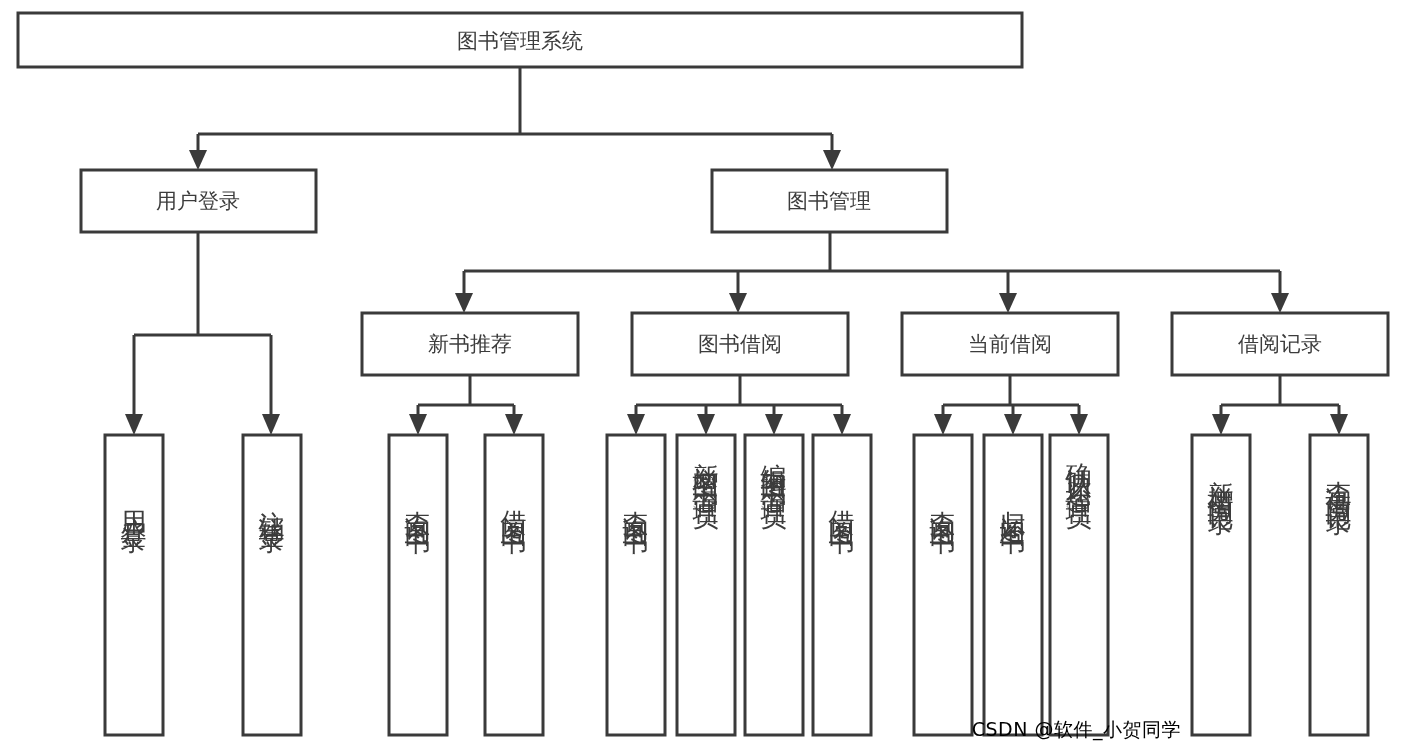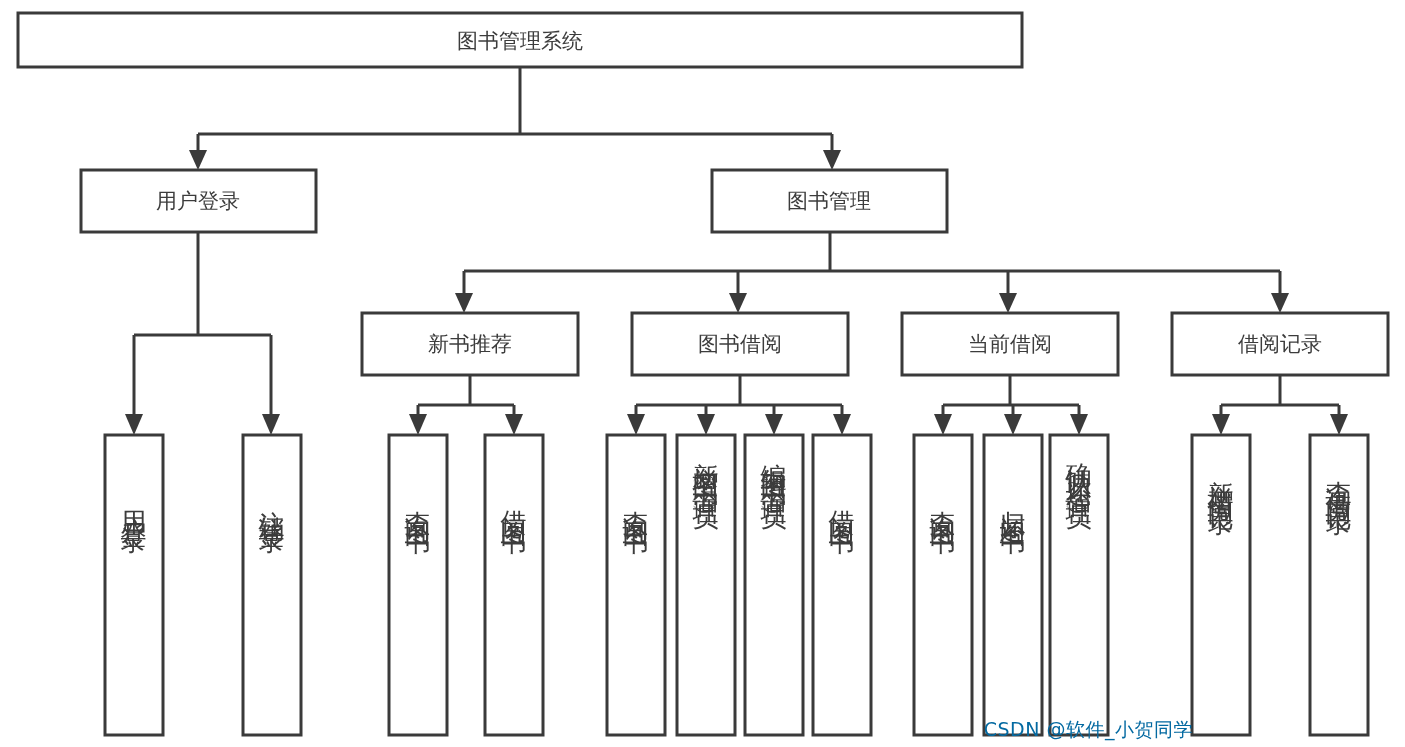--- a/index.html
+++ b/index.html
@@ -11,21 +11,20 @@
     width: 1405px;
     height: 747px;
     font-family: "DejaVu Sans", "Liberation Sans", sans-serif;
     overflow: hidden;
     position: relative;
   }
   #diagram-root {
     position: relative;
     width: 1193px;
     height: 747px;
-    padding-left: 12px;
   }
   svg#tree-svg {
     position: absolute;
     left: 0;
     top: 0;
     width: 1405px;
     height: 747px;
     display: block;
   }
   .node-box {
@@ -66,21 +65,21 @@
     letter-spacing: 6px;
     color: #3c3c3c;
     white-space: nowrap;
   }
   .watermark {
     position: absolute;
     right: 12px;
     bottom: 4px;
     font-family: "DejaVu Sans", "Liberation Sans", sans-serif;
     font-size: 19px;
-    color: #0369a1;
+    color: #000000;
     white-space: nowrap;
     letter-spacing: 0.5px;
     text-align: right;
   }
 </style>
 </head>
 <body>
 
 <div id="diagram-root">
 

